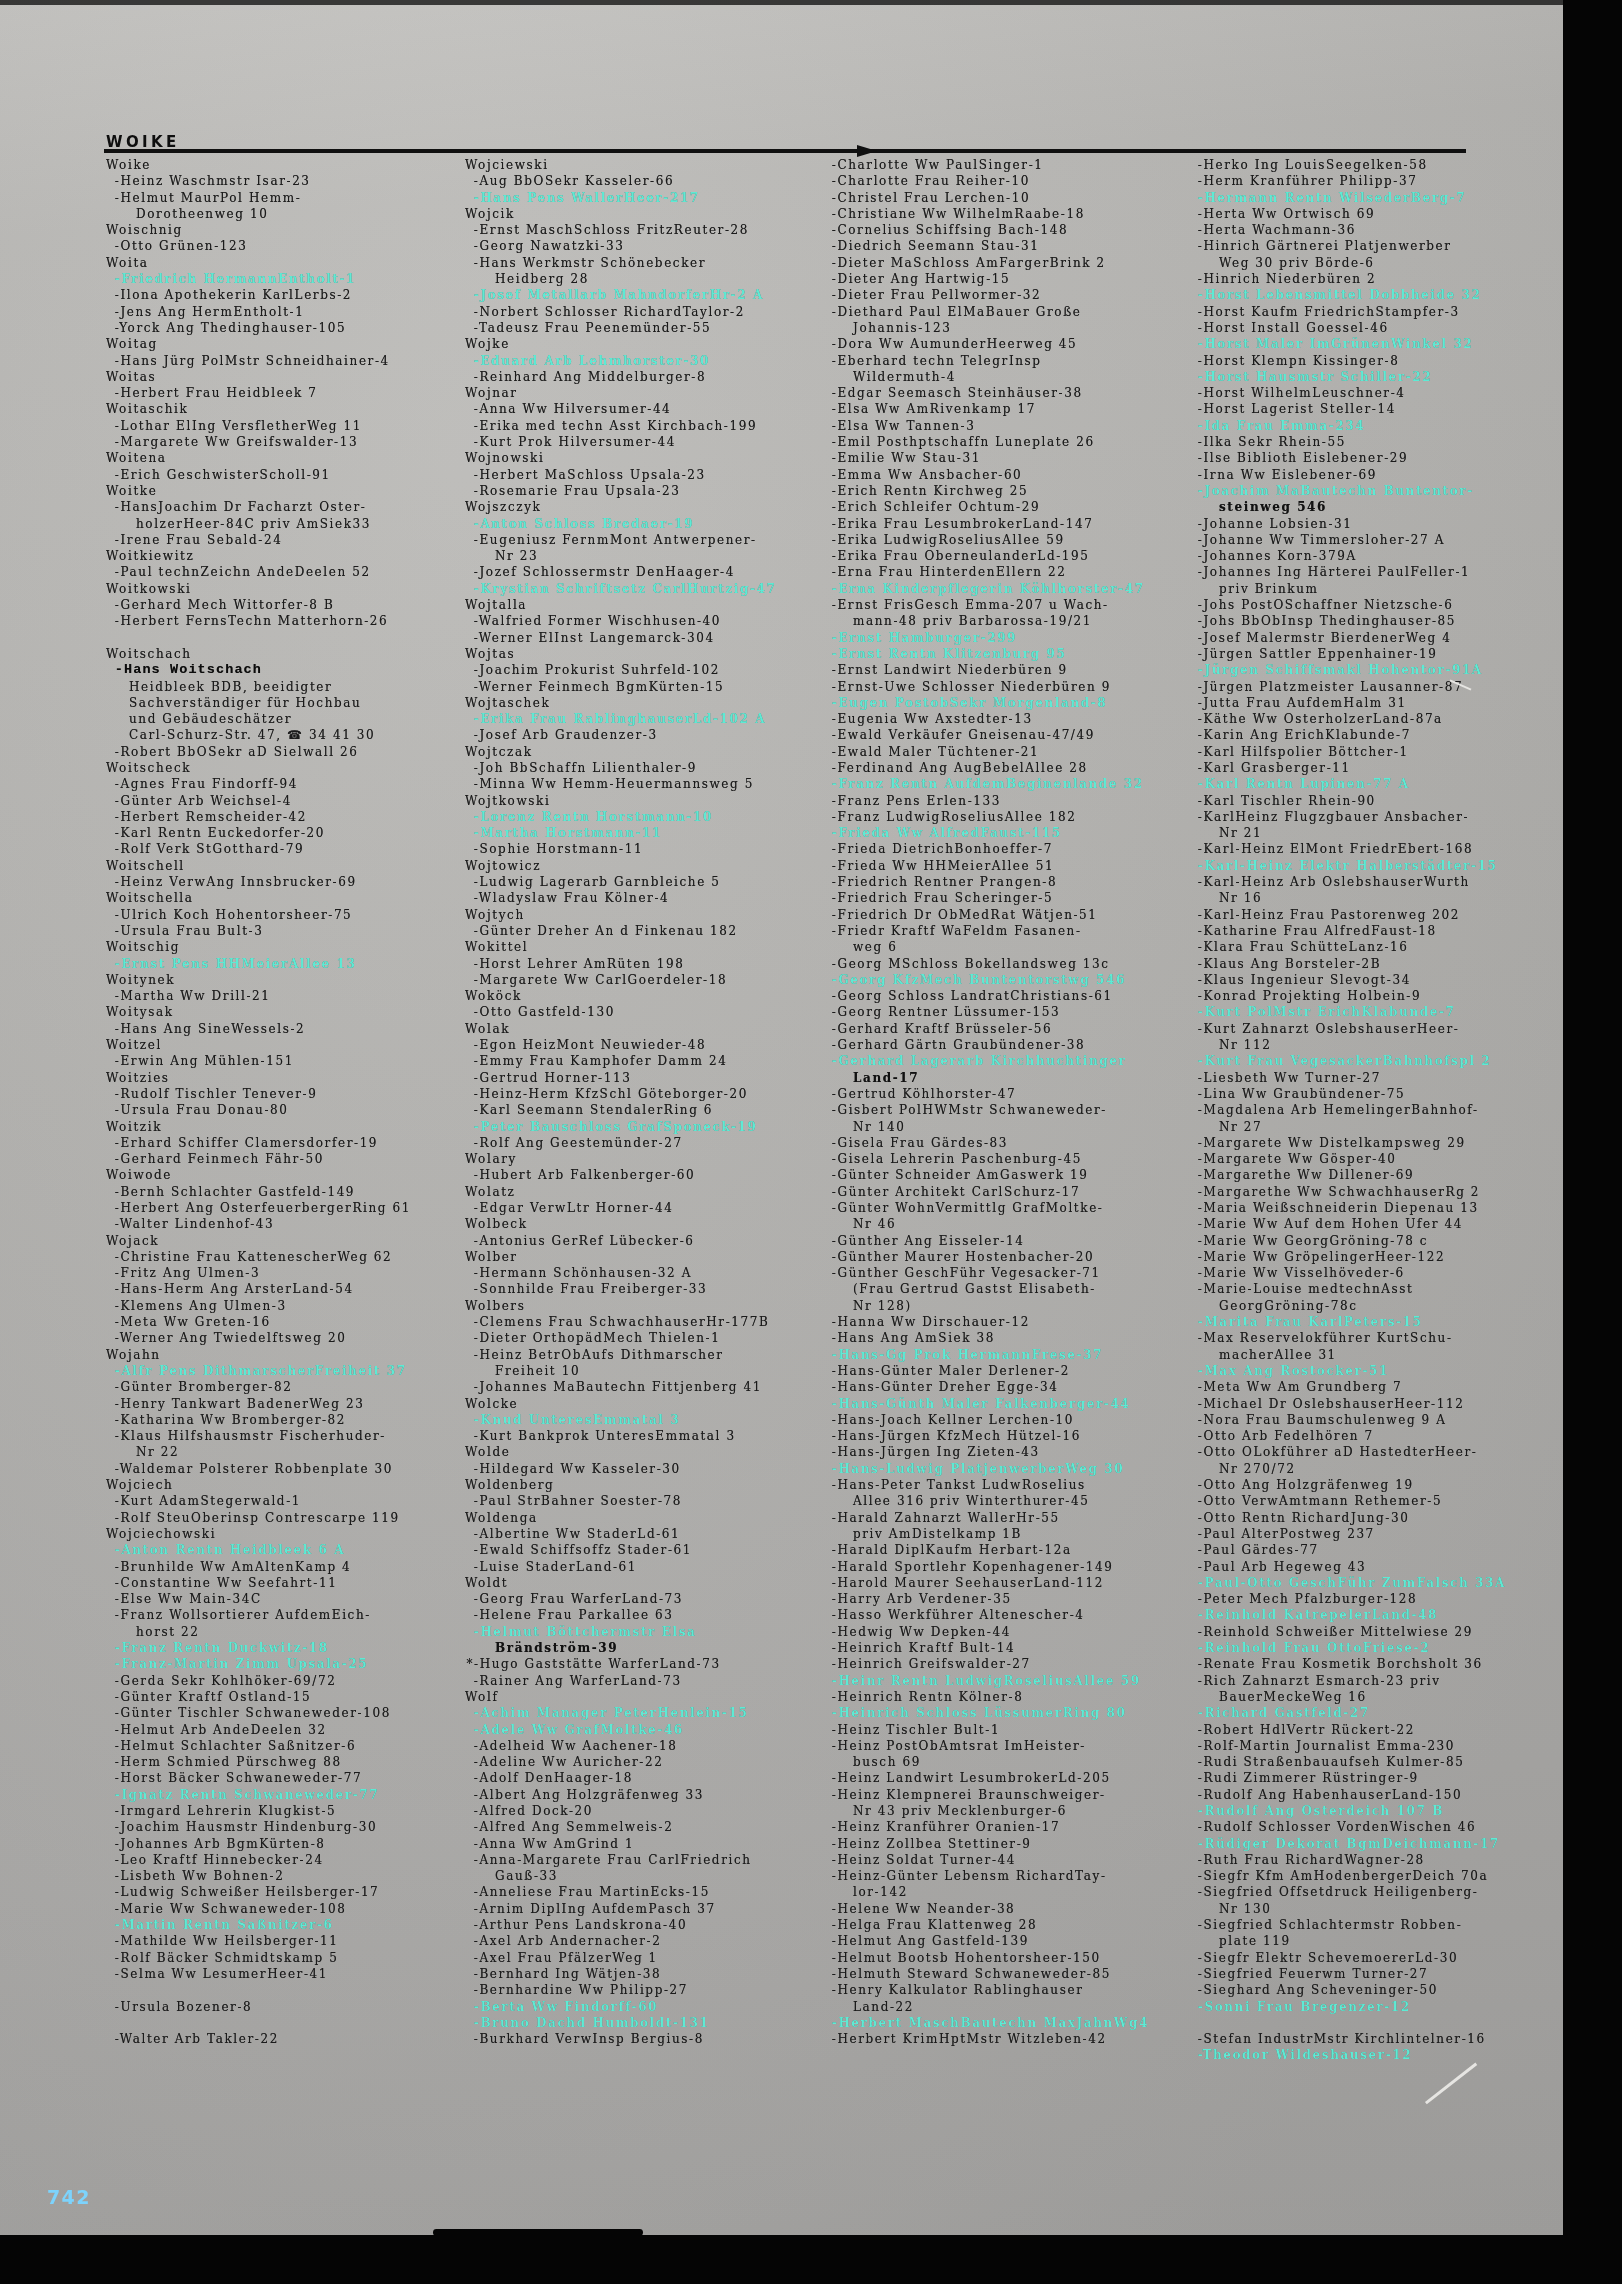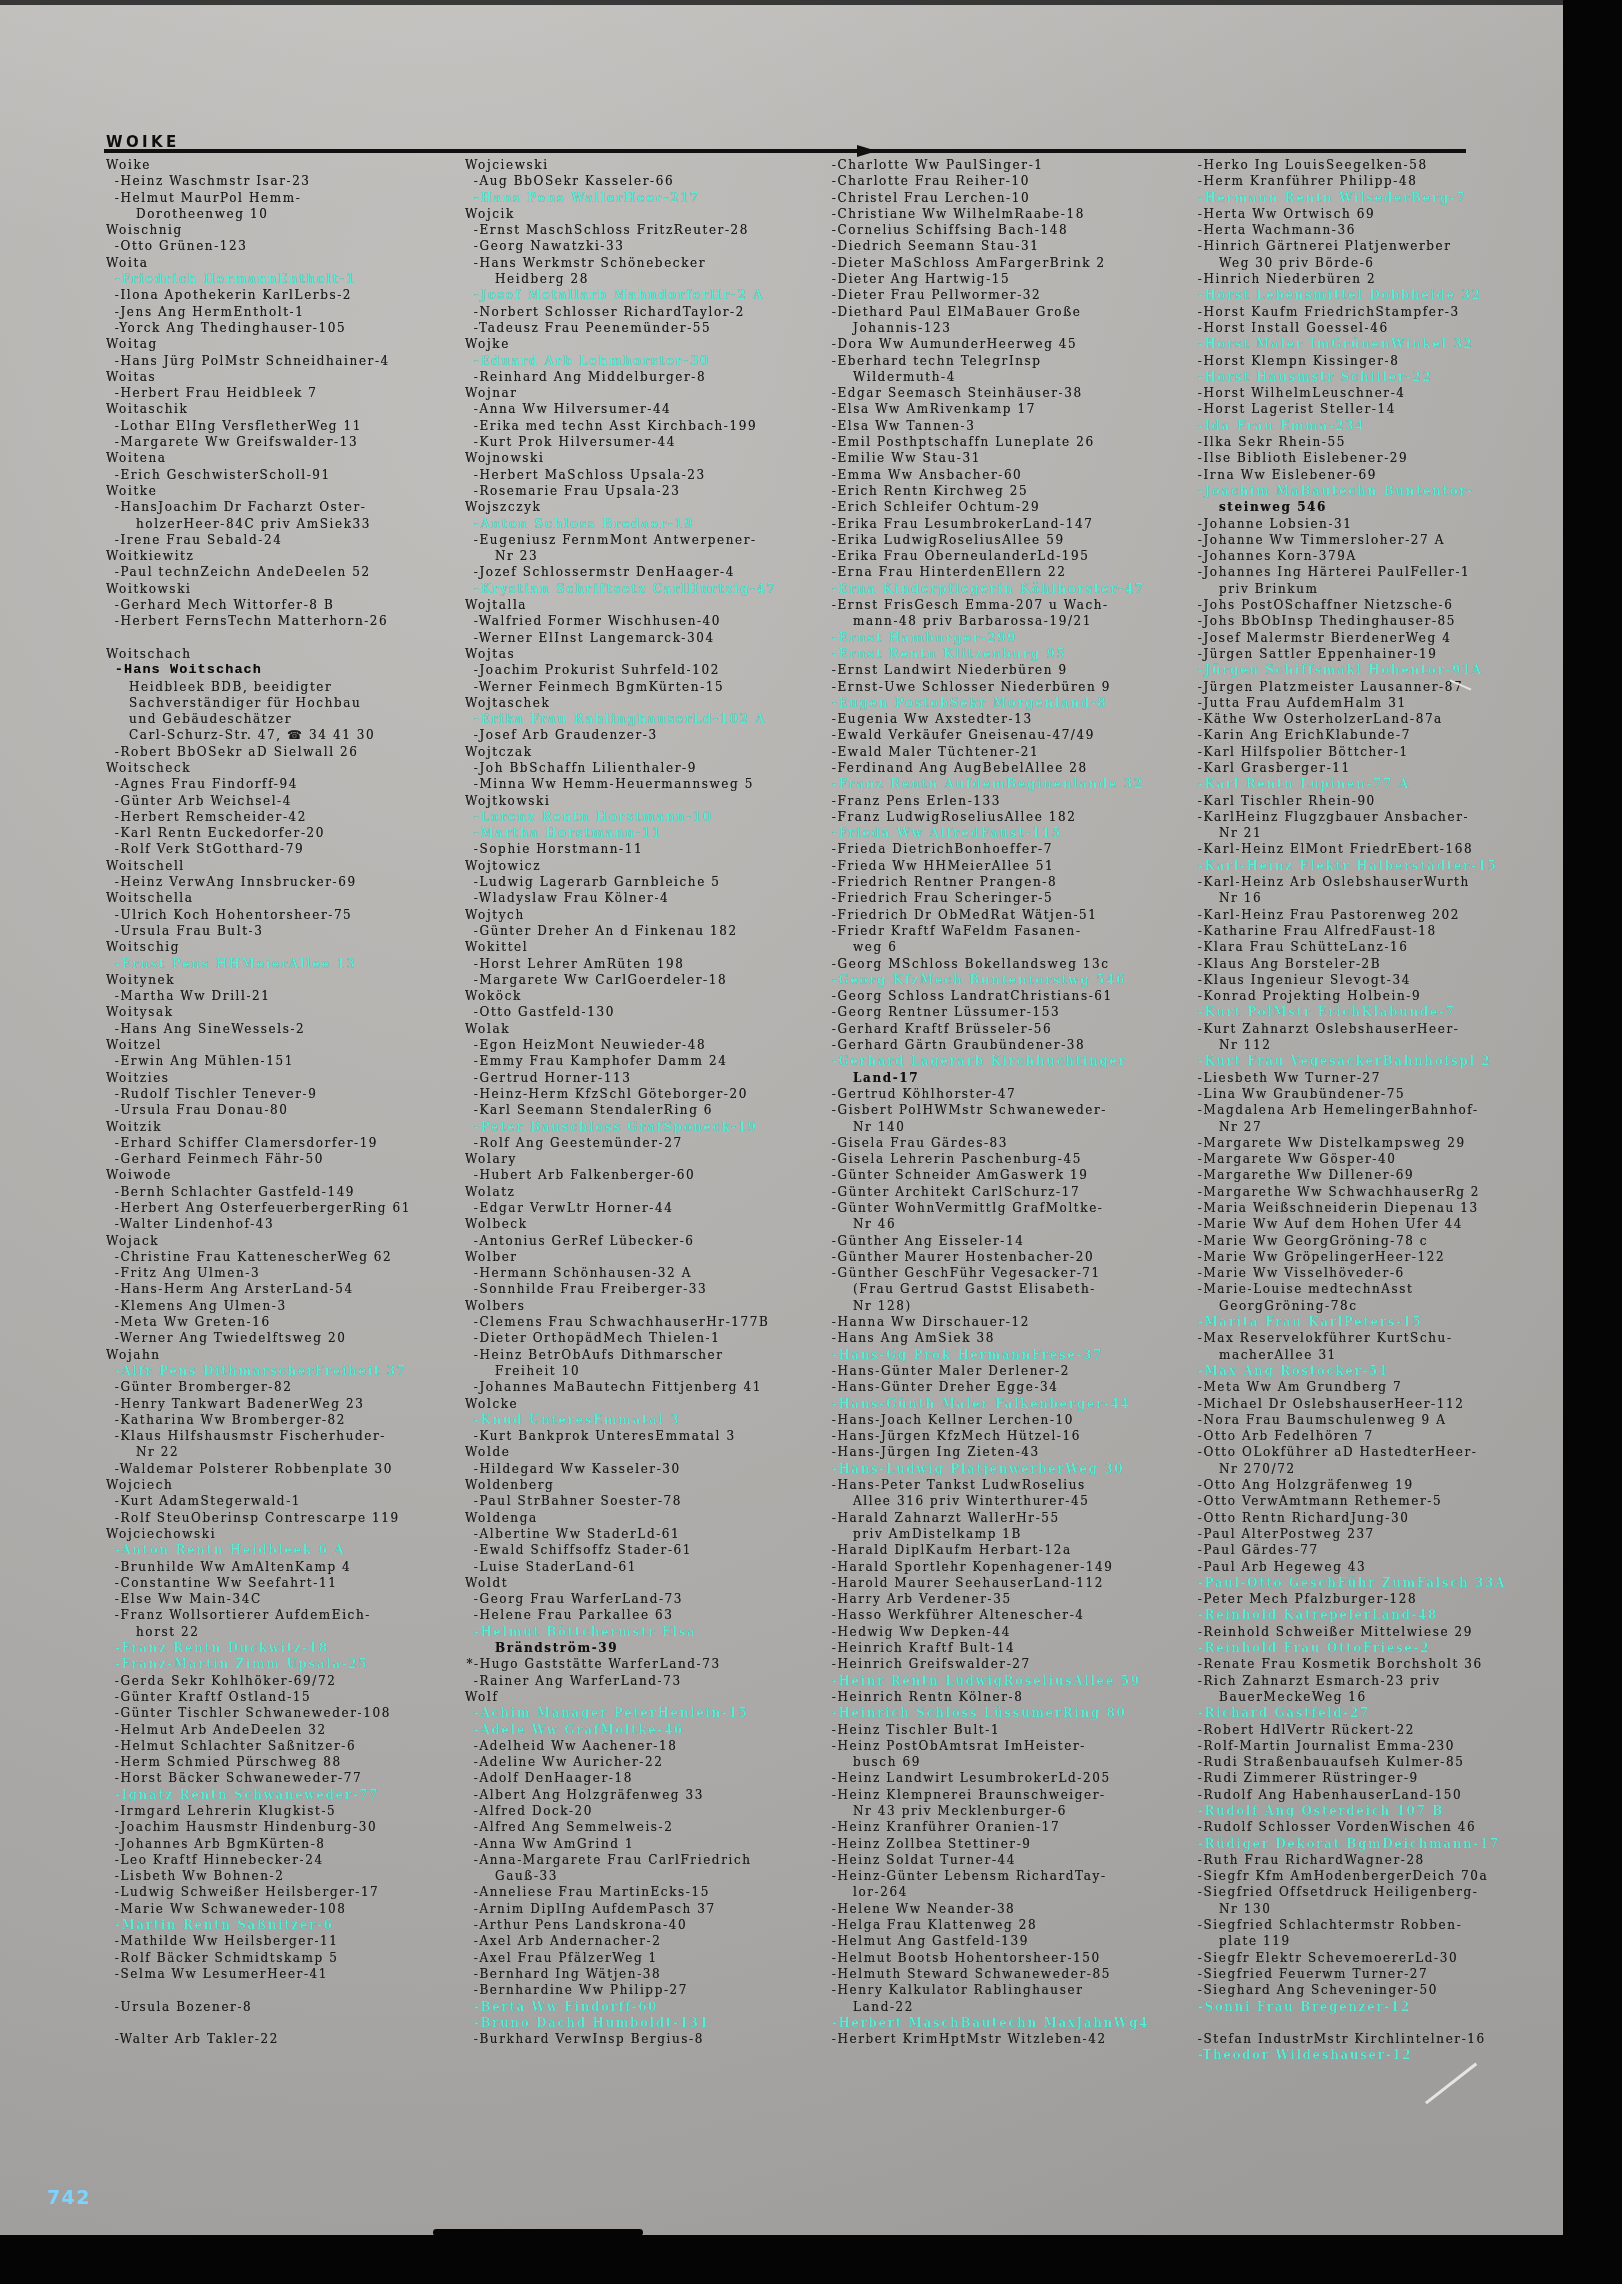--- a/index.html
+++ b/index.html
@@ -392,34 +392,34 @@
     <div class="ln e">-Heinz Tischler Bult-1</div>
     <div class="ln e">-Heinz PostObAmtsrat ImHeister-</div>
     <div class="ln c">busch 69</div>
     <div class="ln e">-Heinz Landwirt LesumbrokerLd-205</div>
     <div class="ln e">-Heinz Klempnerei Braunschweiger-</div>
     <div class="ln c">Nr 43 priv Mecklenburger-6</div>
     <div class="ln e">-Heinz Kranführer Oranien-17</div>
     <div class="ln e">-Heinz Zollbea Stettiner-9</div>
     <div class="ln e">-Heinz Soldat Turner-44</div>
     <div class="ln e">-Heinz-Günter Lebensm RichardTay-</div>
-    <div class="ln c">lor-264</div>
+    <div class="ln c">lor-142</div>
     <div class="ln e">-Helene Ww Neander-38</div>
     <div class="ln e">-Helga Frau Klattenweg 28</div>
     <div class="ln e">-Helmut Ang Gastfeld-139</div>
     <div class="ln e">-Helmut Bootsb Hohentorsheer-150</div>
     <div class="ln e">-Helmuth Steward Schwaneweder-85</div>
     <div class="ln e">-Henry Kalkulator Rablinghauser</div>
     <div class="ln c">Land-22</div>
     <div class="ln b">-Herbert MaschBautechn MaxJahnWg4</div>
     <div class="ln e">-Herbert KrimHptMstr Witzleben-42</div>
   </div>
 <div class="col col4">
     <div class="ln e">-Herko Ing LouisSeegelken-58</div>
-    <div class="ln e">-Herm Kranführer Philipp-48</div>
+    <div class="ln e">-Herm Kranführer Philipp-37</div>
     <div class="ln b">-Hermann Rentn WilsederBerg-7</div>
     <div class="ln e">-Herta Ww Ortwisch 69</div>
     <div class="ln e">-Herta Wachmann-36</div>
     <div class="ln e">-Hinrich Gärtnerei Platjenwerber</div>
     <div class="ln c">Weg 30 priv Börde-6</div>
     <div class="ln e">-Hinrich Niederbüren 2</div>
     <div class="ln b">-Horst Lebensmittel Dobbheide 32</div>
     <div class="ln e">-Horst Kaufm FriedrichStampfer-3</div>
     <div class="ln e">-Horst Install Goessel-46</div>
     <div class="ln b">-Horst Maler ImGrünenWinkel 32</div>

